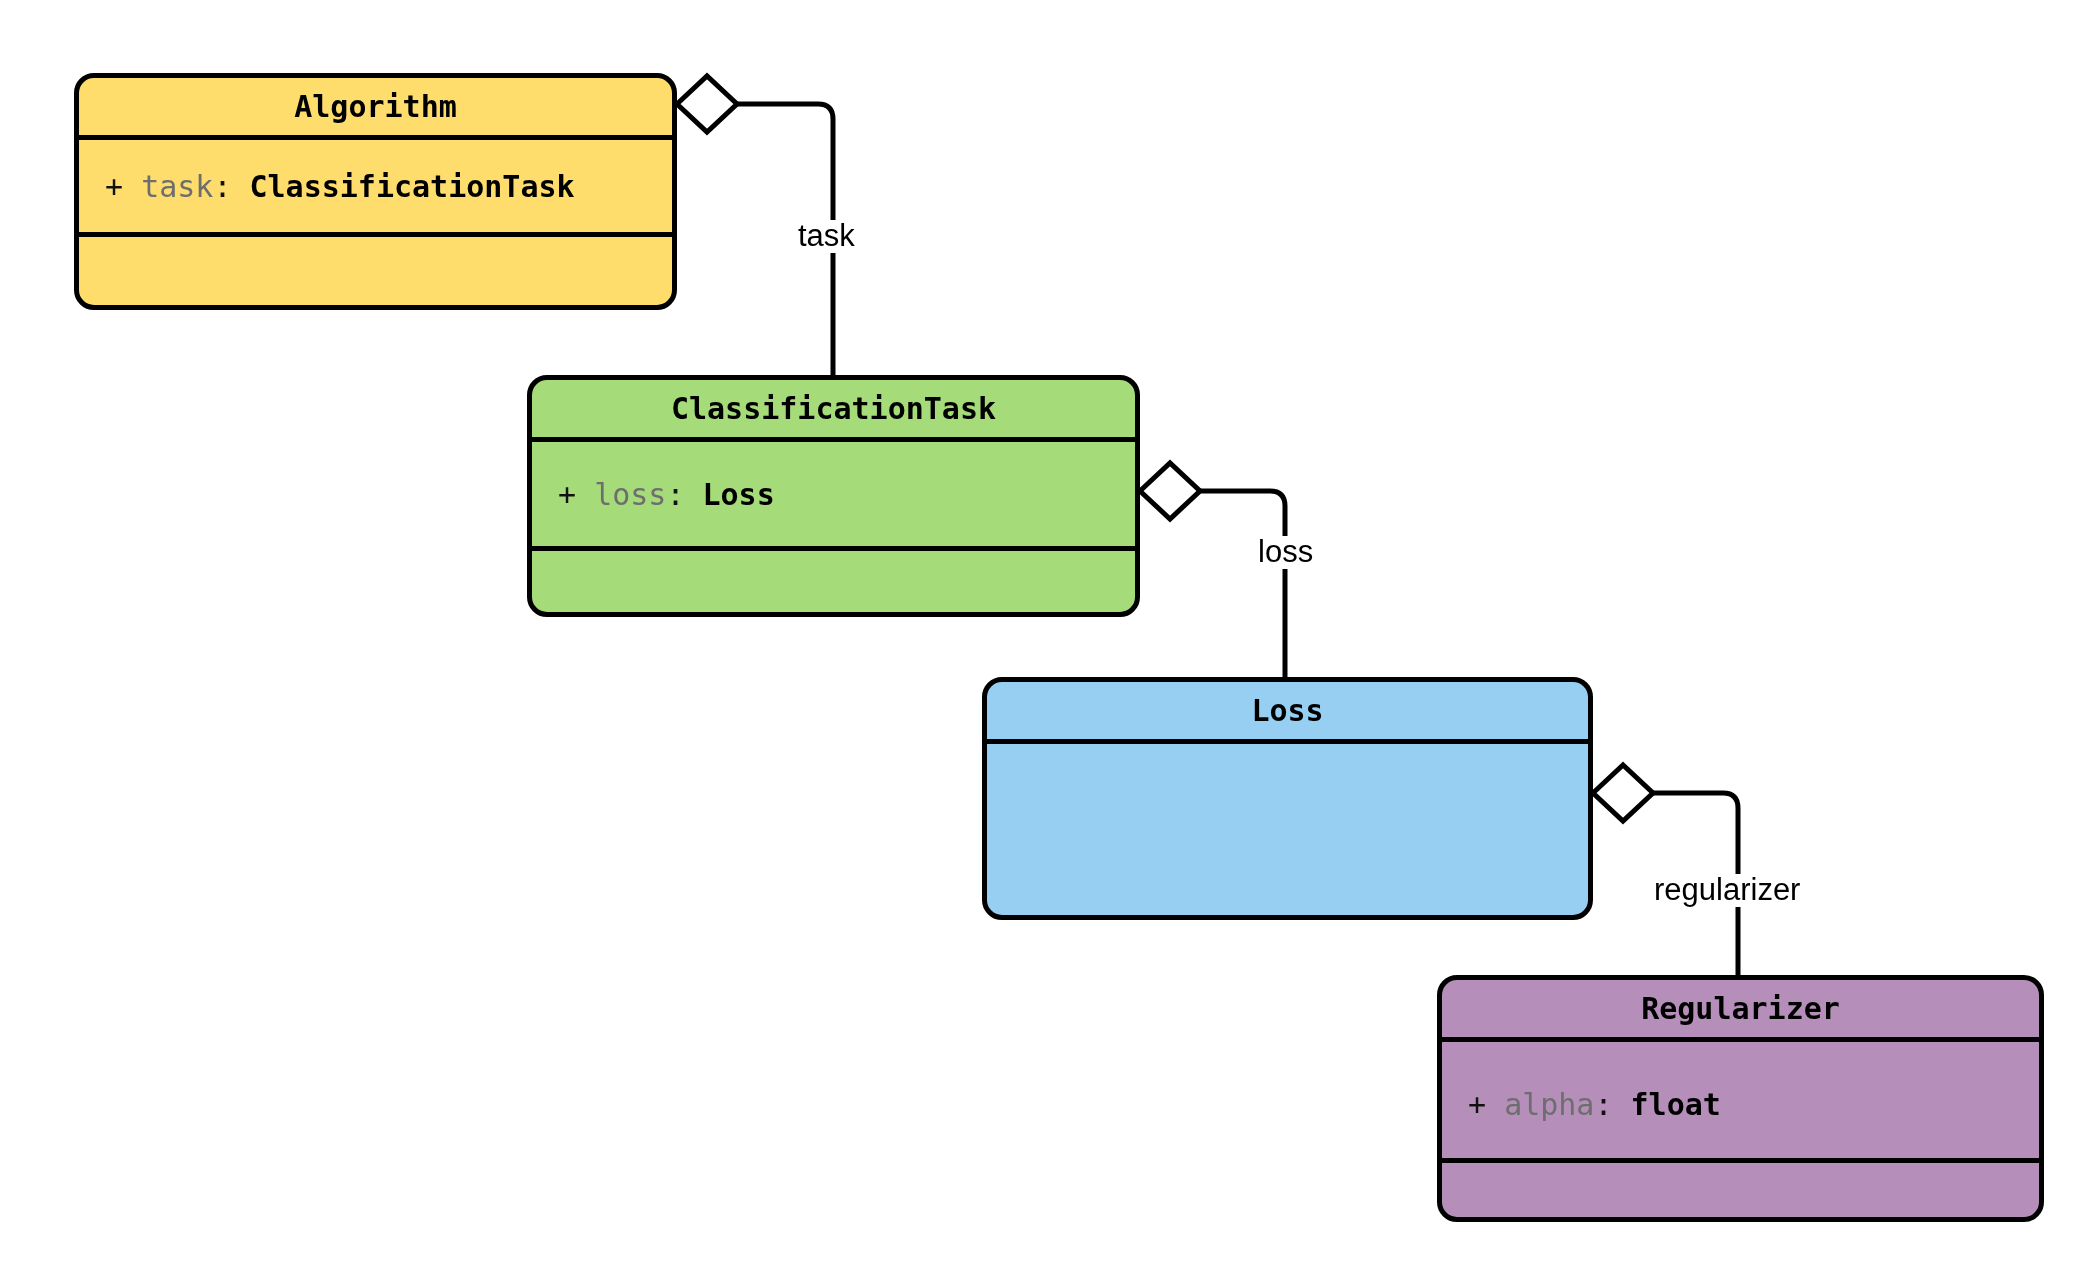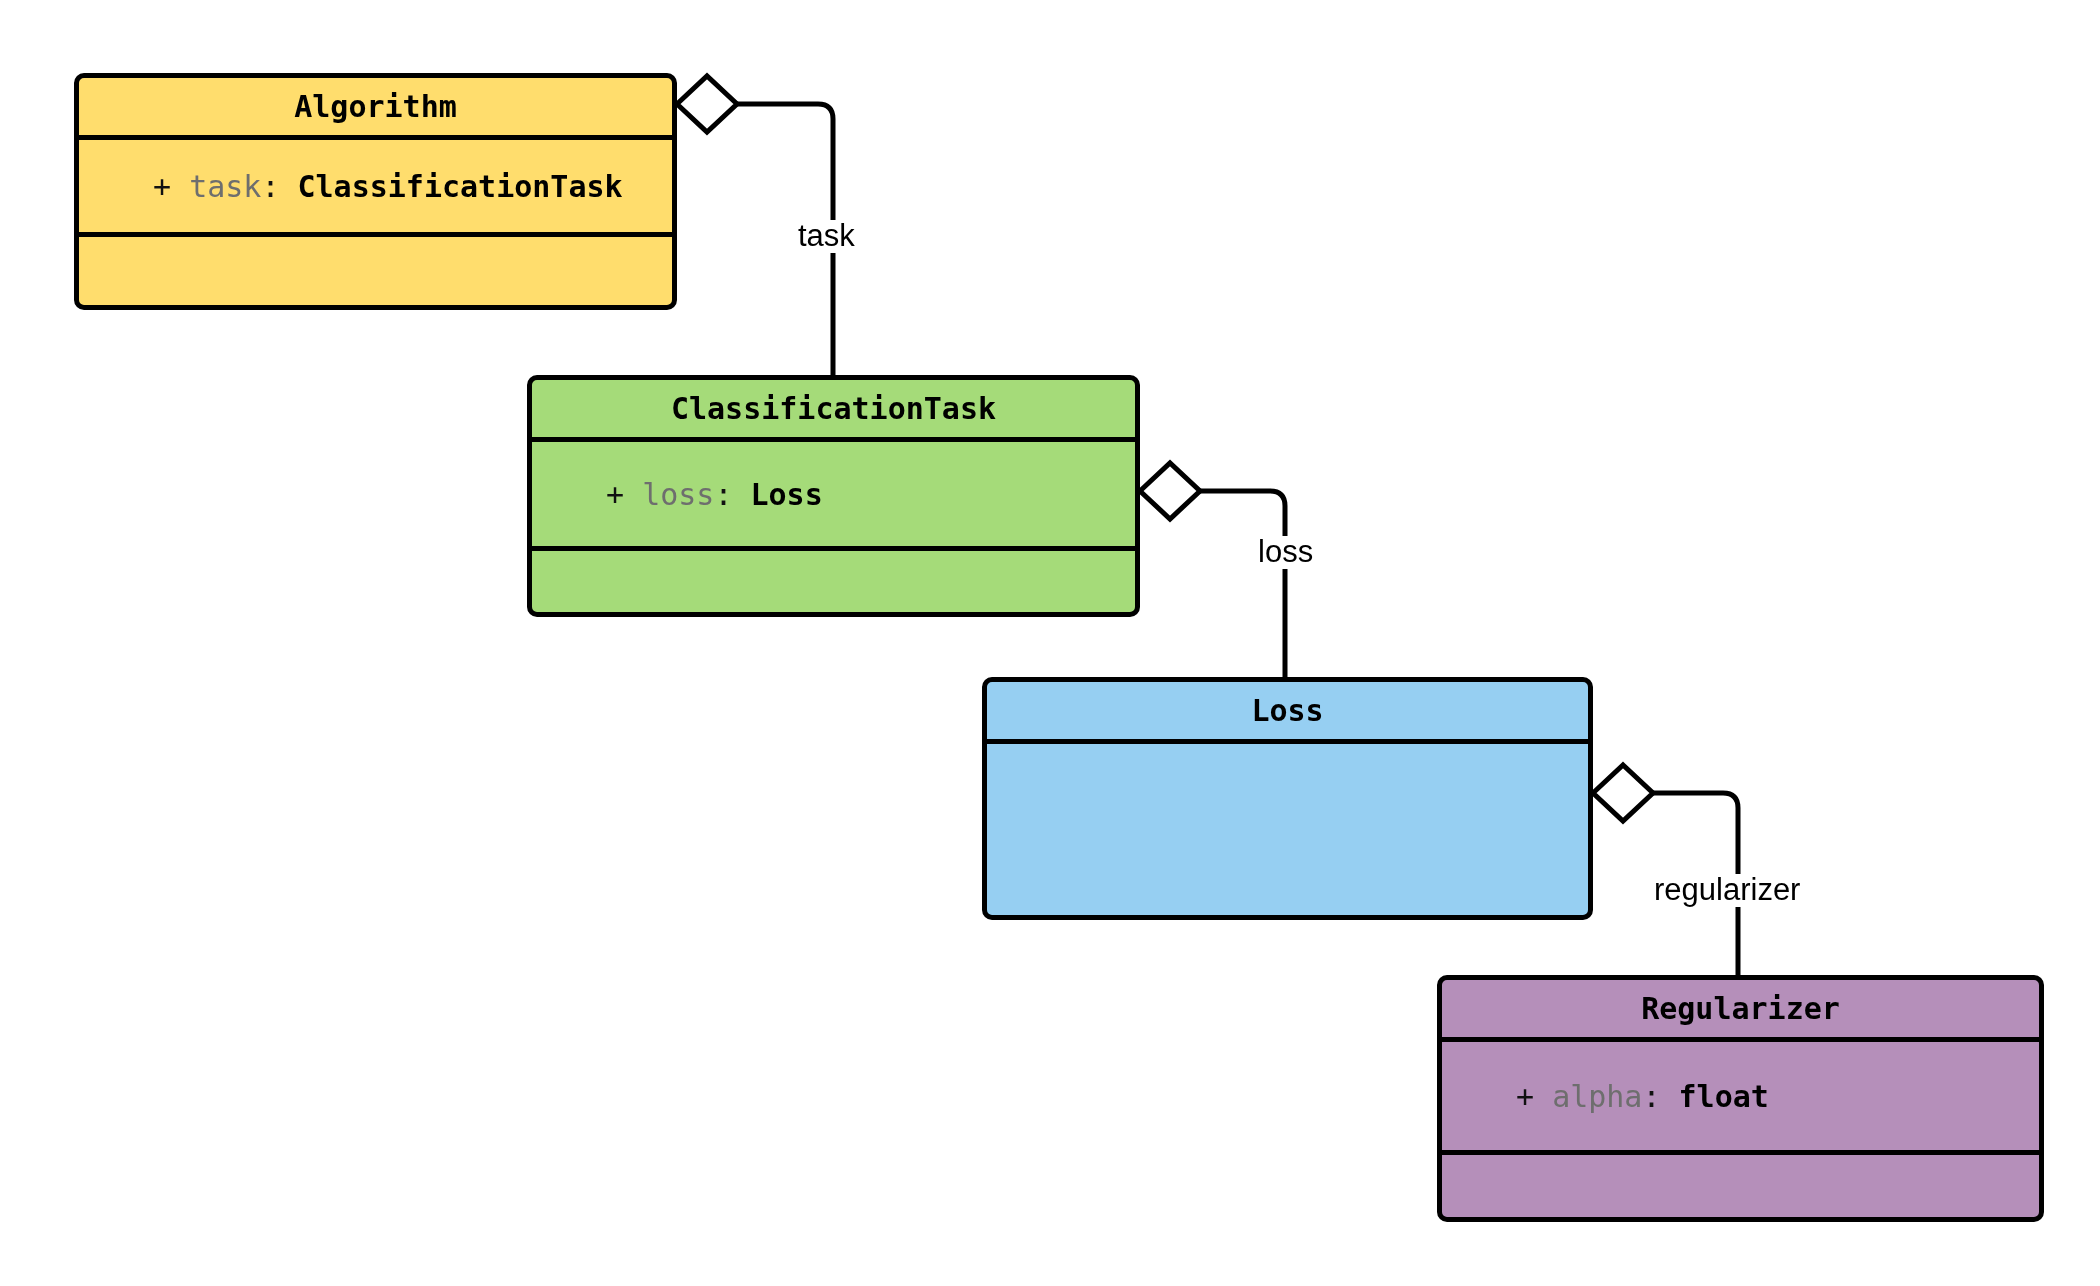--- a/index.html
+++ b/index.html
@@ -17,38 +17,37 @@
     height: 1286px;
     background: #ffffff;
     overflow: hidden;
   }
 
   
   .uml-class {
     position: absolute;
     box-sizing: border-box;
     border: 5px solid #000000;
-    border-radius: 10px;
+    border-radius: 20px;
     overflow: hidden;
     background: #ffffff;
   }
   .uml-class .sec {
     box-sizing: border-box;
     width: 100%;
     display: flex;
     align-items: center;
   }
   .uml-class .sec-title {
     justify-content: center;
     border-bottom: 5px solid #000000;
   }
   .uml-class .sec-attrs {
     justify-content: flex-start;
     border-bottom: 5px solid #000000;
-    padding-left: 48px;
   }
   .uml-class .sec-methods {
     justify-content: flex-start;
   }
 
   .class-name {
     font-family: "DejaVu Sans Mono", "Liberation Mono", monospace;
     font-weight: bold;
     font-size: 30px;
     color: #000000;
@@ -138,21 +137,21 @@
       <div class="uml-class" style="left: 982px; top: 677px; width: 611px; height: 243px; background: rgb(150, 207, 242); border-color: rgb(0, 0, 0);">
         <div class="sec sec-title" style="height: 62px; border-bottom-color: rgb(0, 0, 0);">
           <span class="class-name">Loss</span>
         </div>
         <div class="sec sec-methods" style="height: 77px;"></div>
       </div>
       <div class="uml-class" style="left: 1437px; top: 975px; width: 607px; height: 247px; background: rgb(181, 143, 186); border-color: rgb(0, 0, 0);">
         <div class="sec sec-title" style="height: 62px; border-bottom-color: rgb(0, 0, 0);">
           <span class="class-name">Regularizer</span>
         </div>
-        <div class="sec sec-attrs" style="height: 113px; border-bottom-color: rgb(0, 0, 0);">
+        <div class="sec sec-attrs" style="height: 113px; border-bottom-color: rgb(0, 0, 0); margin-top: 8px;">
           <div class="attr-row"><span class="attr-vis">+</span> <span class="attr-name">alpha</span><span class="attr-colon">:</span> <span class="attr-type">float</span></div>
         </div>
         <div class="sec sec-methods" style="height: 80px;"></div>
       </div>
     </div>
 
   <div id="labels-layer">
       <div class="edge-label" style="left: 795px; top: 220px;">task</div>
       <div class="edge-label" style="left: 1255px; top: 536px;">loss</div>
       <div class="edge-label" style="left: 1651px; top: 874px;">regularizer</div>

